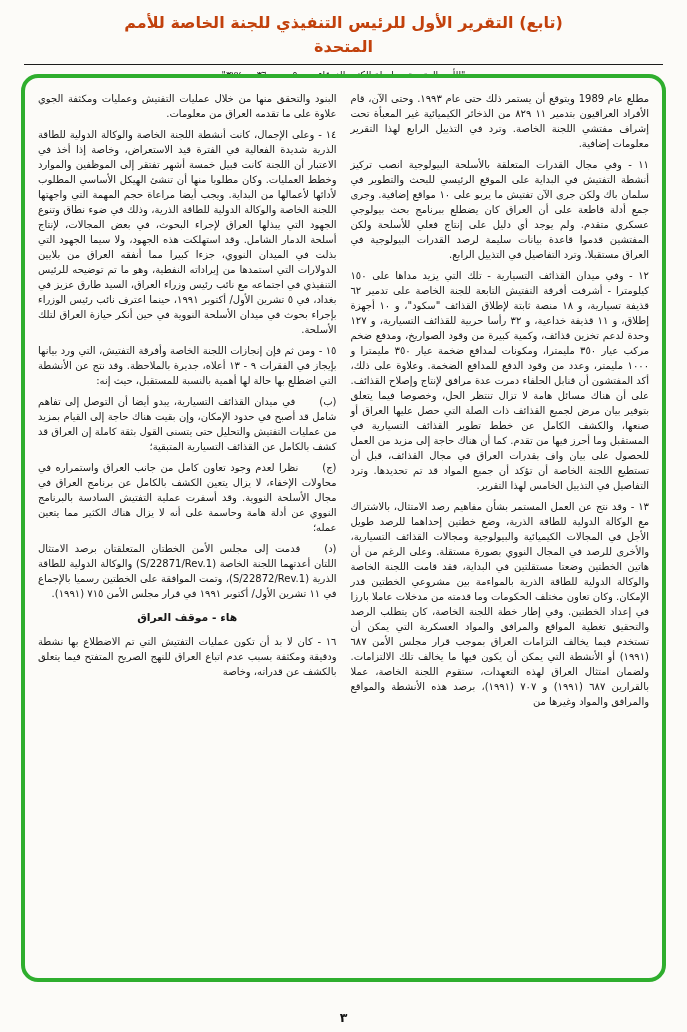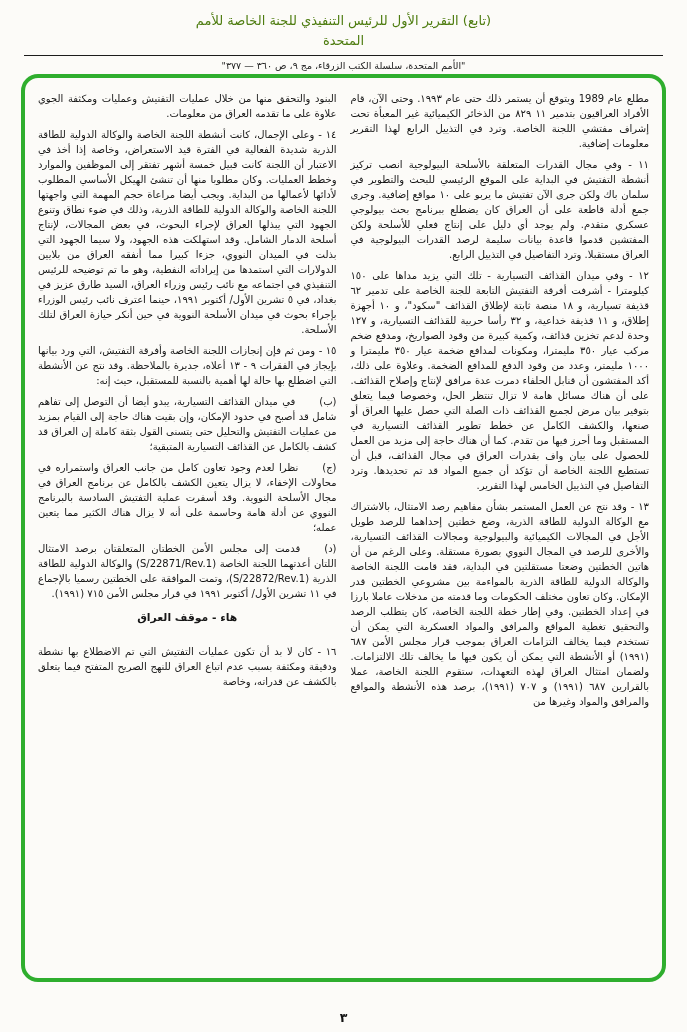--- a/index.html
+++ b/index.html
@@ -5,21 +5,21 @@
   * { margin:0; padding:0; box-sizing:border-box; }
   html { background:#ffffff; }
   body {
     width:687px; height:1032px;
     position:relative; overflow:hidden;
     background:#fcfbf8; color:#151515;
     font-family:"DejaVu Sans","Liberation Sans",sans-serif;
     direction:rtl;
   }
   .doc-header { padding-top:11px; text-align:center; }
-  .doc-title { font-size:13px; font-weight:normal; line-height:1.5; color:#4d7c0f; }
+  .doc-title { font-size:16px; font-weight:bold; line-height:1.5; color:#c2410c; }
   .header-rule { border-top:1.6px solid #1c1c1c; margin:5px 24px 4px; height:0; }
   .source-note { font-size:9.5px; color:#222; letter-spacing:0.1px; }
 
   .green-frame {
     position:absolute; right:21px; top:74px;
     width:645px; height:908px;
     border:4px solid #2fae2e; border-radius:17px;
     background:#fcfbf8;
     padding:13px 13px 10px;
     display:flex; gap:14px;
@@ -30,21 +30,21 @@
     flex:1 1 0; min-width:0;
     text-align:justify;
     font-size:10px; line-height:1.5;
     color:#161616;
   }
   .para { margin:0 0 6px; }
   .para:last-child { margin-bottom:4px; }
   .li .marker { margin-left:24px; white-space:nowrap; }
   .section-heading {
     font-size:10.8px; font-weight:bold;
-    text-align:center; margin:9px 0 18px;
+    text-align:center; margin:9px 0 8px;
   }
   .page-number {
     position:absolute; bottom:7px; right:0; left:0;
     text-align:center; font-size:12.5px; font-weight:bold; color:#111;
   }
 </style>
 </head>
 <body>
 
 <header class="doc-header">

